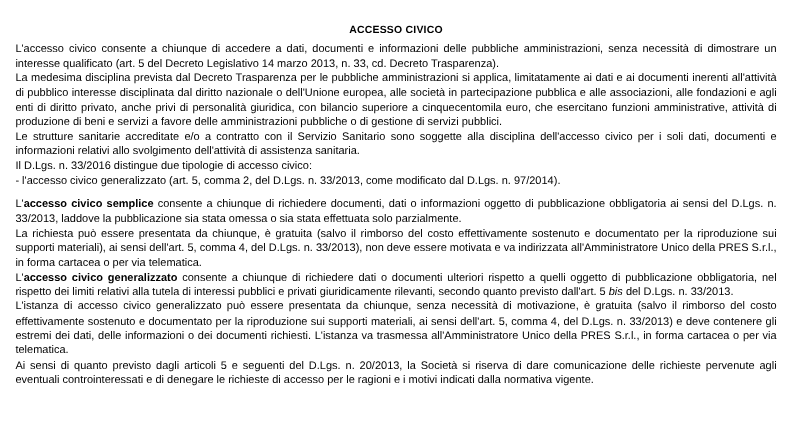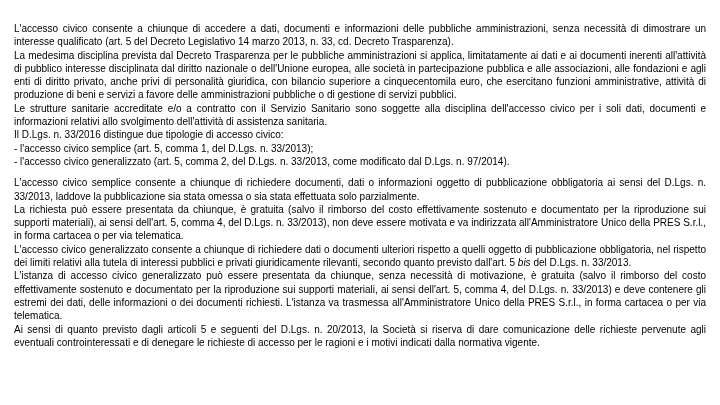--- a/index.html
+++ b/index.html
@@ -32,36 +32,36 @@
     margin: 0;
     font-size: 10px;
     line-height: 1.33;
     text-align: justify;
     text-justify: inter-word;
   }
   p.para.gap {
     margin-top: 8px;
   }
   .b {
-    font-weight: normal;
+    font-weight: bold;
   }
   .i {
     font-style: italic;
   }
 </style>
 </head>
 <body>
 
 <div class="page">
+  <h1 class="doc-title">ACCESSO CIVICO</h1>
   <div id="body-text">
       <p class="para"><span>L'accesso civico consente a chiunque di accedere a dati, documenti e informazioni delle pubbliche amministrazioni, senza necessità di dimostrare un interesse qualificato (art. 5 del Decreto Legislativo 14 marzo 2013, n. 33, cd. Decreto Trasparenza).</span></p>
       <p class="para"><span>La medesima disciplina prevista dal Decreto Trasparenza per le pubbliche amministrazioni si applica, limitatamente ai dati e ai documenti inerenti all'attività di pubblico interesse disciplinata dal diritto nazionale o dell'Unione europea, alle società in partecipazione pubblica e alle associazioni, alle fondazioni e agli enti di diritto privato, anche privi di personalità giuridica, con bilancio superiore a cinquecentomila euro, che esercitano funzioni amministrative, attività di produzione di beni e servizi a favore delle amministrazioni pubbliche o di gestione di servizi pubblici.</span></p>
       <p class="para"><span>Le strutture sanitarie accreditate e/o a contratto con il Servizio Sanitario sono soggette alla disciplina dell'accesso civico per i soli dati, documenti e informazioni relativi allo svolgimento dell'attività di assistenza sanitaria.</span></p>
       <p class="para"><span>Il D.Lgs. n. 33/2016 distingue due tipologie di accesso civico:</span></p>
-      <p class="para"><span>- l'accesso civico semplice (art. 5, comma 1, del D.Lgs. n. 33/2013);</span></p>
       <p class="para"><span>- l'accesso civico generalizzato (art. 5, comma 2, del D.Lgs. n. 33/2013, come modificato dal D.Lgs. n. 97/2014).</span></p>
       <p class="para gap"><span>L'</span><span class="b">accesso civico semplice</span><span> consente a chiunque di richiedere documenti, dati o informazioni oggetto di pubblicazione obbligatoria ai sensi del D.Lgs. n. 33/2013, laddove la pubblicazione sia stata omessa o sia stata effettuata solo parzialmente.</span></p>
       <p class="para"><span>La richiesta può essere presentata da chiunque, è gratuita (salvo il rimborso del costo effettivamente sostenuto e documentato per la riproduzione sui supporti materiali), ai sensi dell'art. 5, comma 4, del D.Lgs. n. 33/2013), non deve essere motivata e va indirizzata all'Amministratore Unico della PRES S.r.l., in forma cartacea o per via telematica.</span></p>
       <p class="para"><span>L'</span><span class="b">accesso civico generalizzato</span><span> consente a chiunque di richiedere dati o documenti ulteriori rispetto a quelli oggetto di pubblicazione obbligatoria, nel rispetto dei limiti relativi alla tutela di interessi pubblici e privati giuridicamente rilevanti, secondo quanto previsto dall'art. 5 </span><span class="i">bis</span><span> del D.Lgs. n. 33/2013.</span></p>
       <p class="para"><span>L'istanza di accesso civico generalizzato può essere presentata da chiunque, senza necessità di motivazione, è gratuita (salvo il rimborso del costo effettivamente sostenuto e documentato per la riproduzione sui supporti materiali, ai sensi dell'art. 5, comma 4, del D.Lgs. n. 33/2013) e deve contenere gli estremi dei dati, delle informazioni o dei documenti richiesti. L'istanza va trasmessa all'Amministratore Unico della PRES S.r.l., in forma cartacea o per via telematica.</span></p>
       <p class="para"><span>Ai sensi di quanto previsto dagli articoli 5 e seguenti del D.Lgs. n. 20/2013, la Società si riserva di dare comunicazione delle richieste pervenute agli eventuali controinteressati e di denegare le richieste di accesso per le ragioni e i motivi indicati dalla normativa vigente.</span></p>
     </div>
 </div>
 
 </body></html>

